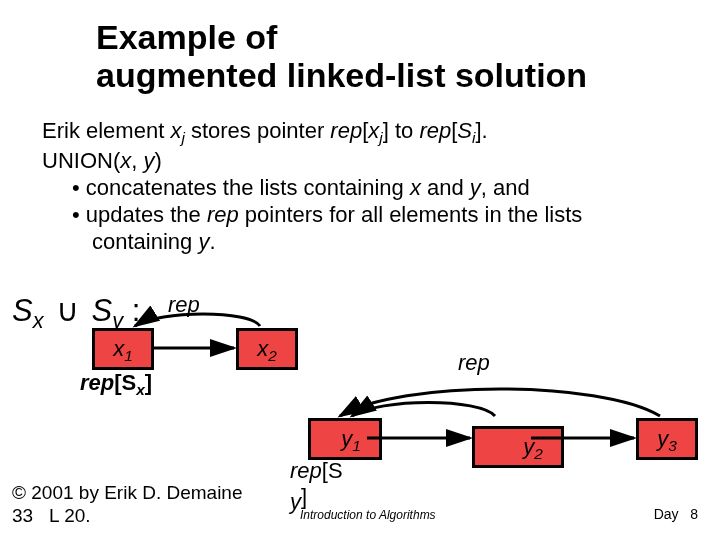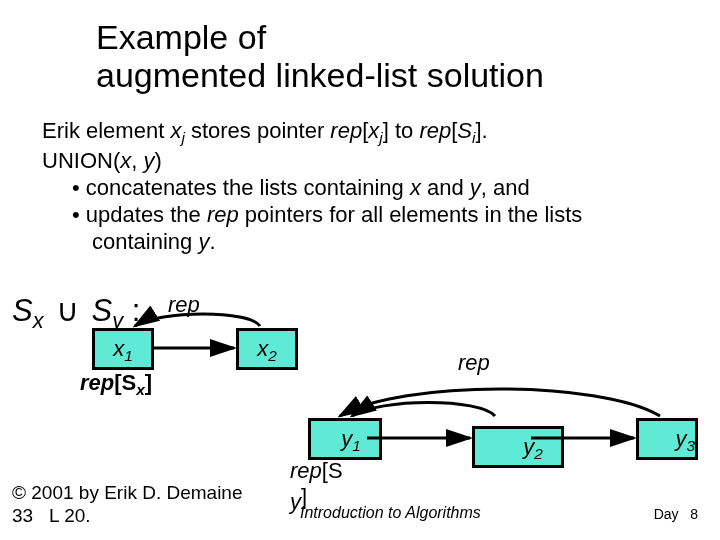--- a/index.html
+++ b/index.html
@@ -16,21 +16,21 @@
   .slide {
     position: absolute;
     left: 0; top: 0;
     width: 720px;
     height: 540px;
   }
   .title {
     position: absolute;
     left: 96px;
     top: 18px;
-    font-weight: normal;
+    font-weight: bold;
     font-size: 34px;
     line-height: 1.12;
   }
   .body {
     position: absolute;
     left: 42px;
     top: 118px;
     width: 640px;
     font-size: 22px;
     line-height: 1.22;
@@ -76,21 +76,21 @@
     position: absolute;
     left: 290px;
     top: 458px;
     font-size: 22px;
     font-style: italic;
   }
   .node {
     position: absolute;
     width: 56px;
     height: 36px;
-    background: #5eead4;
+    background: #ef4444;
     border: 3px solid #000;
     text-align: center;
     font-style: italic;
     font-size: 22px;
     line-height: 36px;
   }
   .node sub { font-size: 0.7em; font-style: italic; }
   svg.arrows {
     position: absolute;
     left: 0; top: 0;
@@ -101,21 +101,21 @@
     position: absolute;
     left: 12px;
     bottom: 12px;
     font-size: 19px;
     line-height: 1.2;
   }
   .footer-mid {
     position: absolute;
     left: 300px;
     bottom: 18px;
-    font-size: 16px;
+    font-size: 12px;
     font-style: italic;
   }
   .footer-right {
     position: absolute;
     right: 22px;
     bottom: 18px;
     font-size: 14px;
   }
 </style>
 </head>
@@ -162,21 +162,21 @@
   <div class="repSx">
     <span>rep</span><span style="font-style:normal">[S</span><sub>x</sub><span style="font-style:normal">]</span>
   </div>
 
   <div class="node" style="left:308px; top:418px;padding-left:12px;">
     <span>y</span><sub>1</sub>
   </div>
   <div class="node" style="left:472px; top:426px;padding-left:30px;">
     <span>y</span><sub>2</sub>
   </div>
-  <div class="node" style="left:636px; top:418px;text-align:right;">
+  <div class="node" style="left:636px; top:418px;">
     <span>y</span><sub>3</sub>
   </div>
 
   <div class="repSy">
     <span>rep</span><span style="font-style:normal">[S</span><br>
     <sub style="font-size:1em">y</sub><span style="font-style:normal">]</span>
   </div>
 
   <svg class="arrows">
     <defs>

